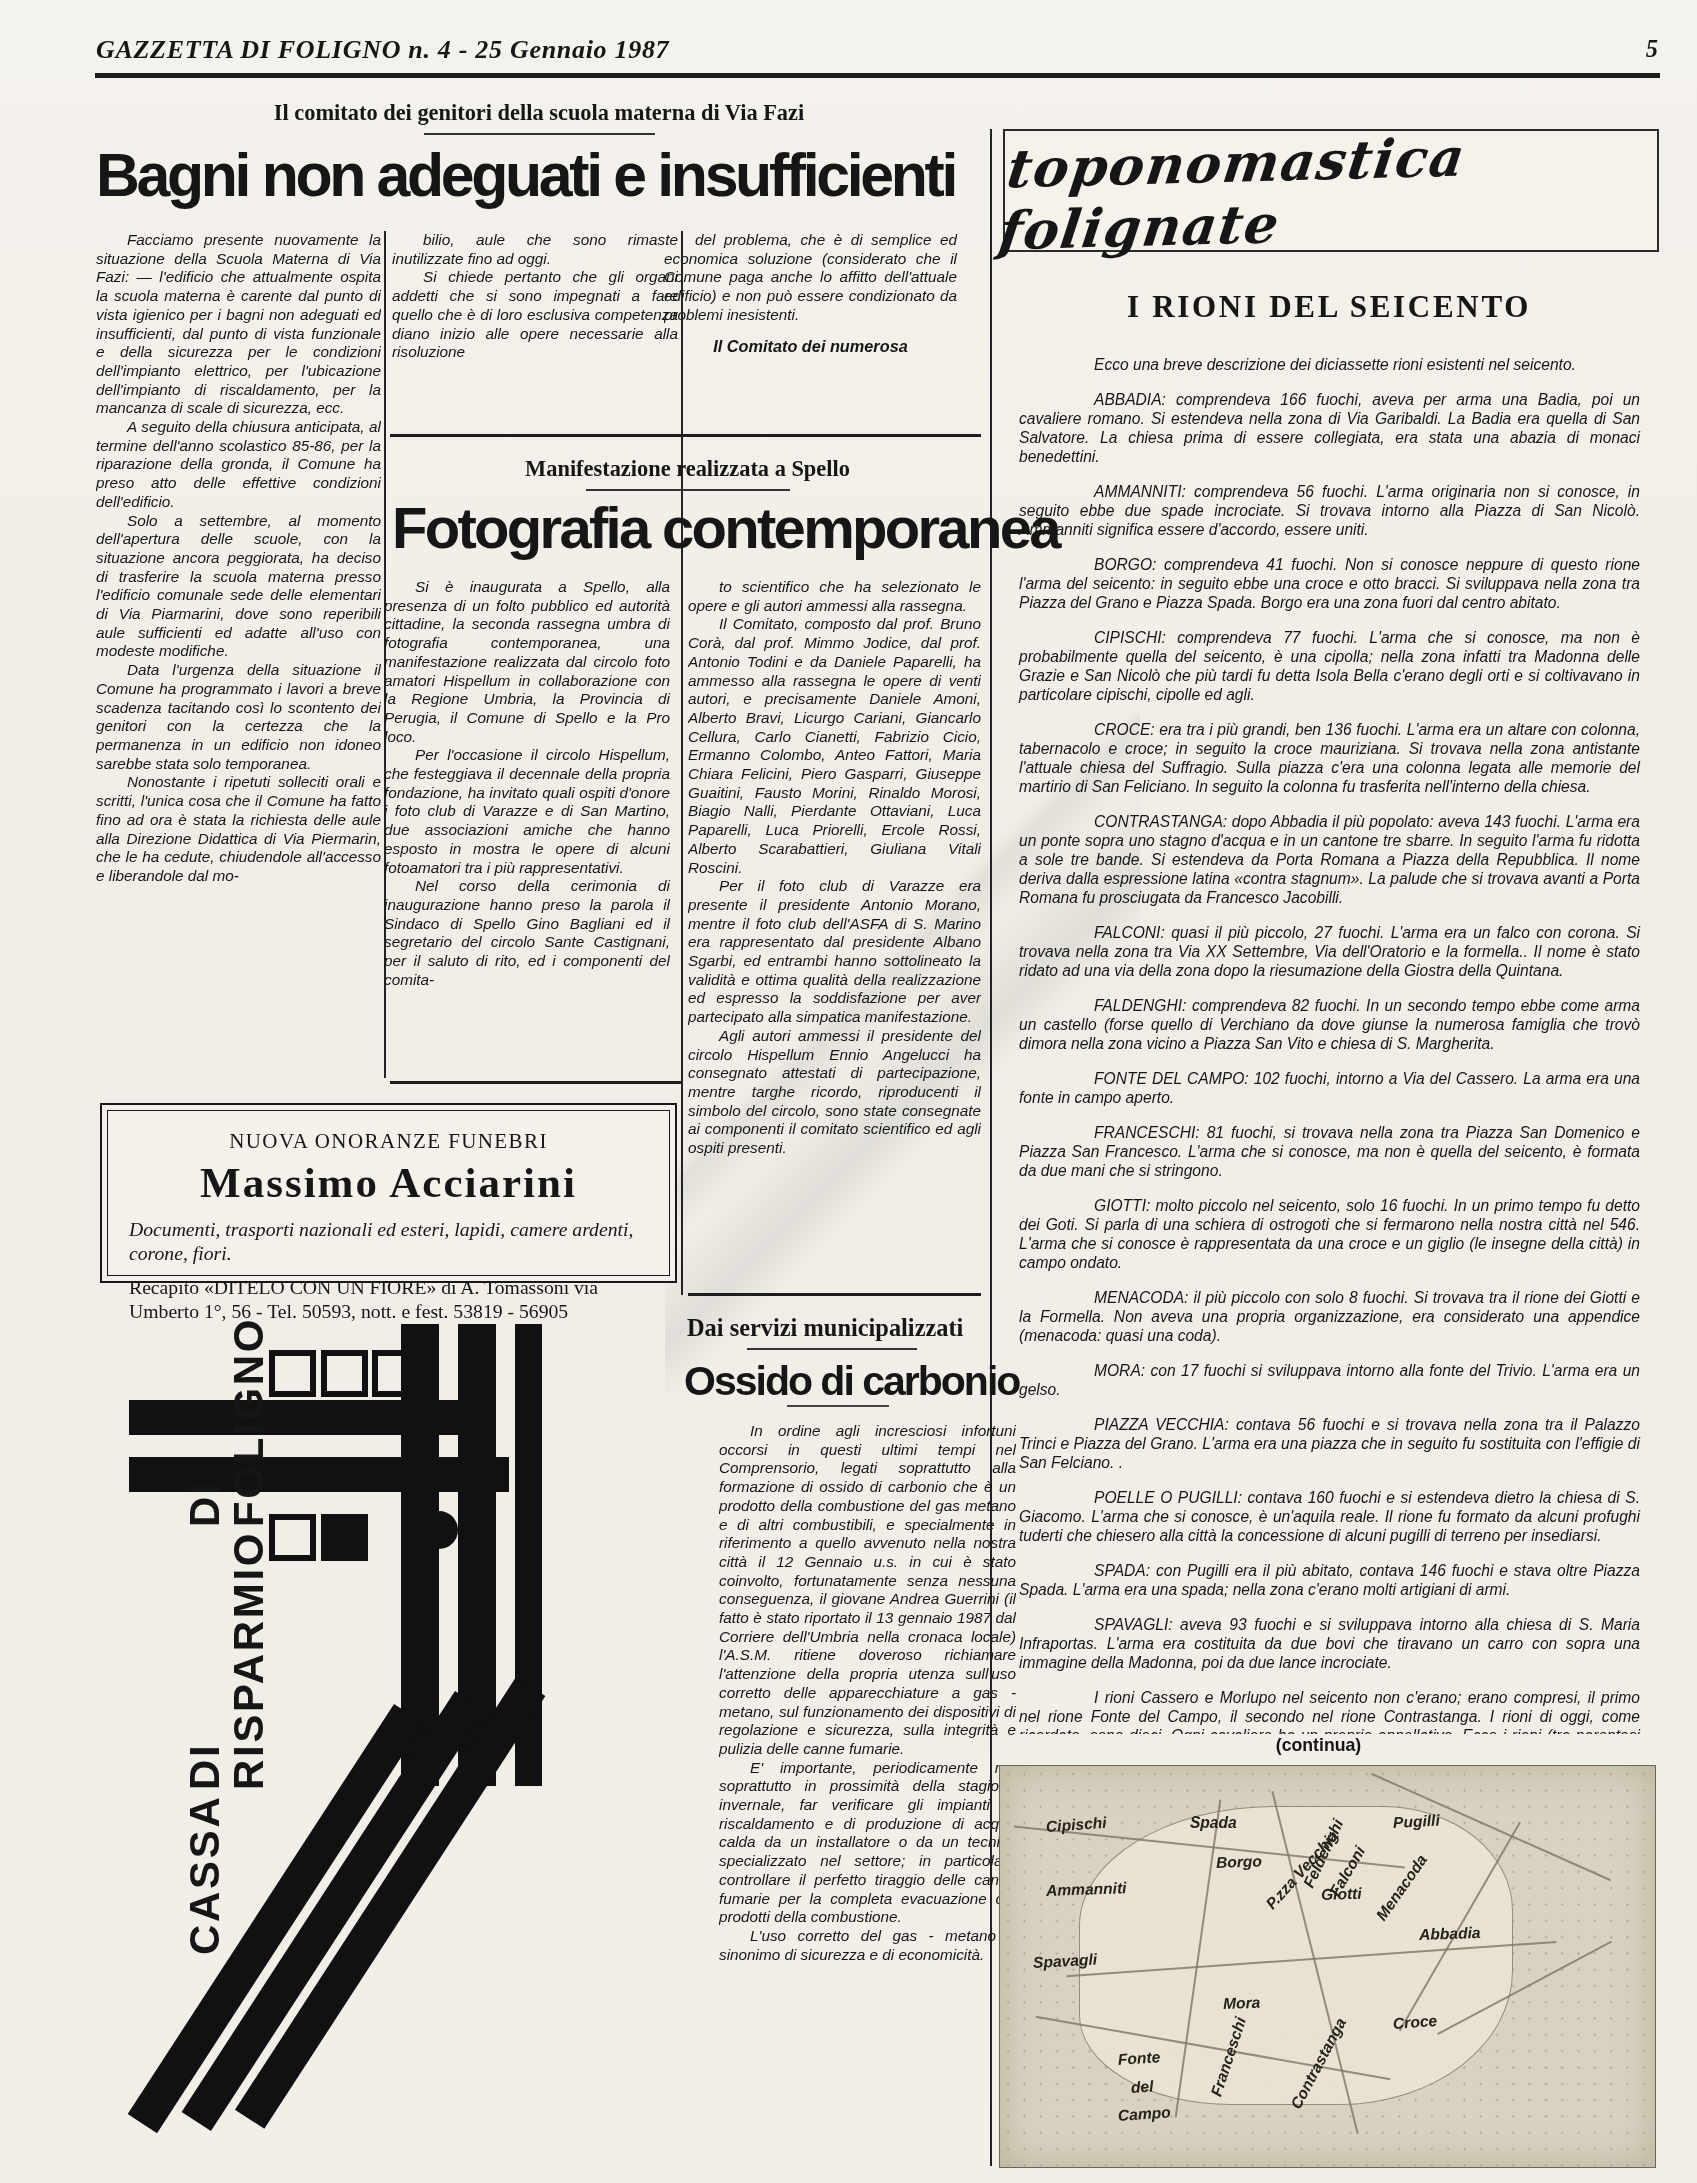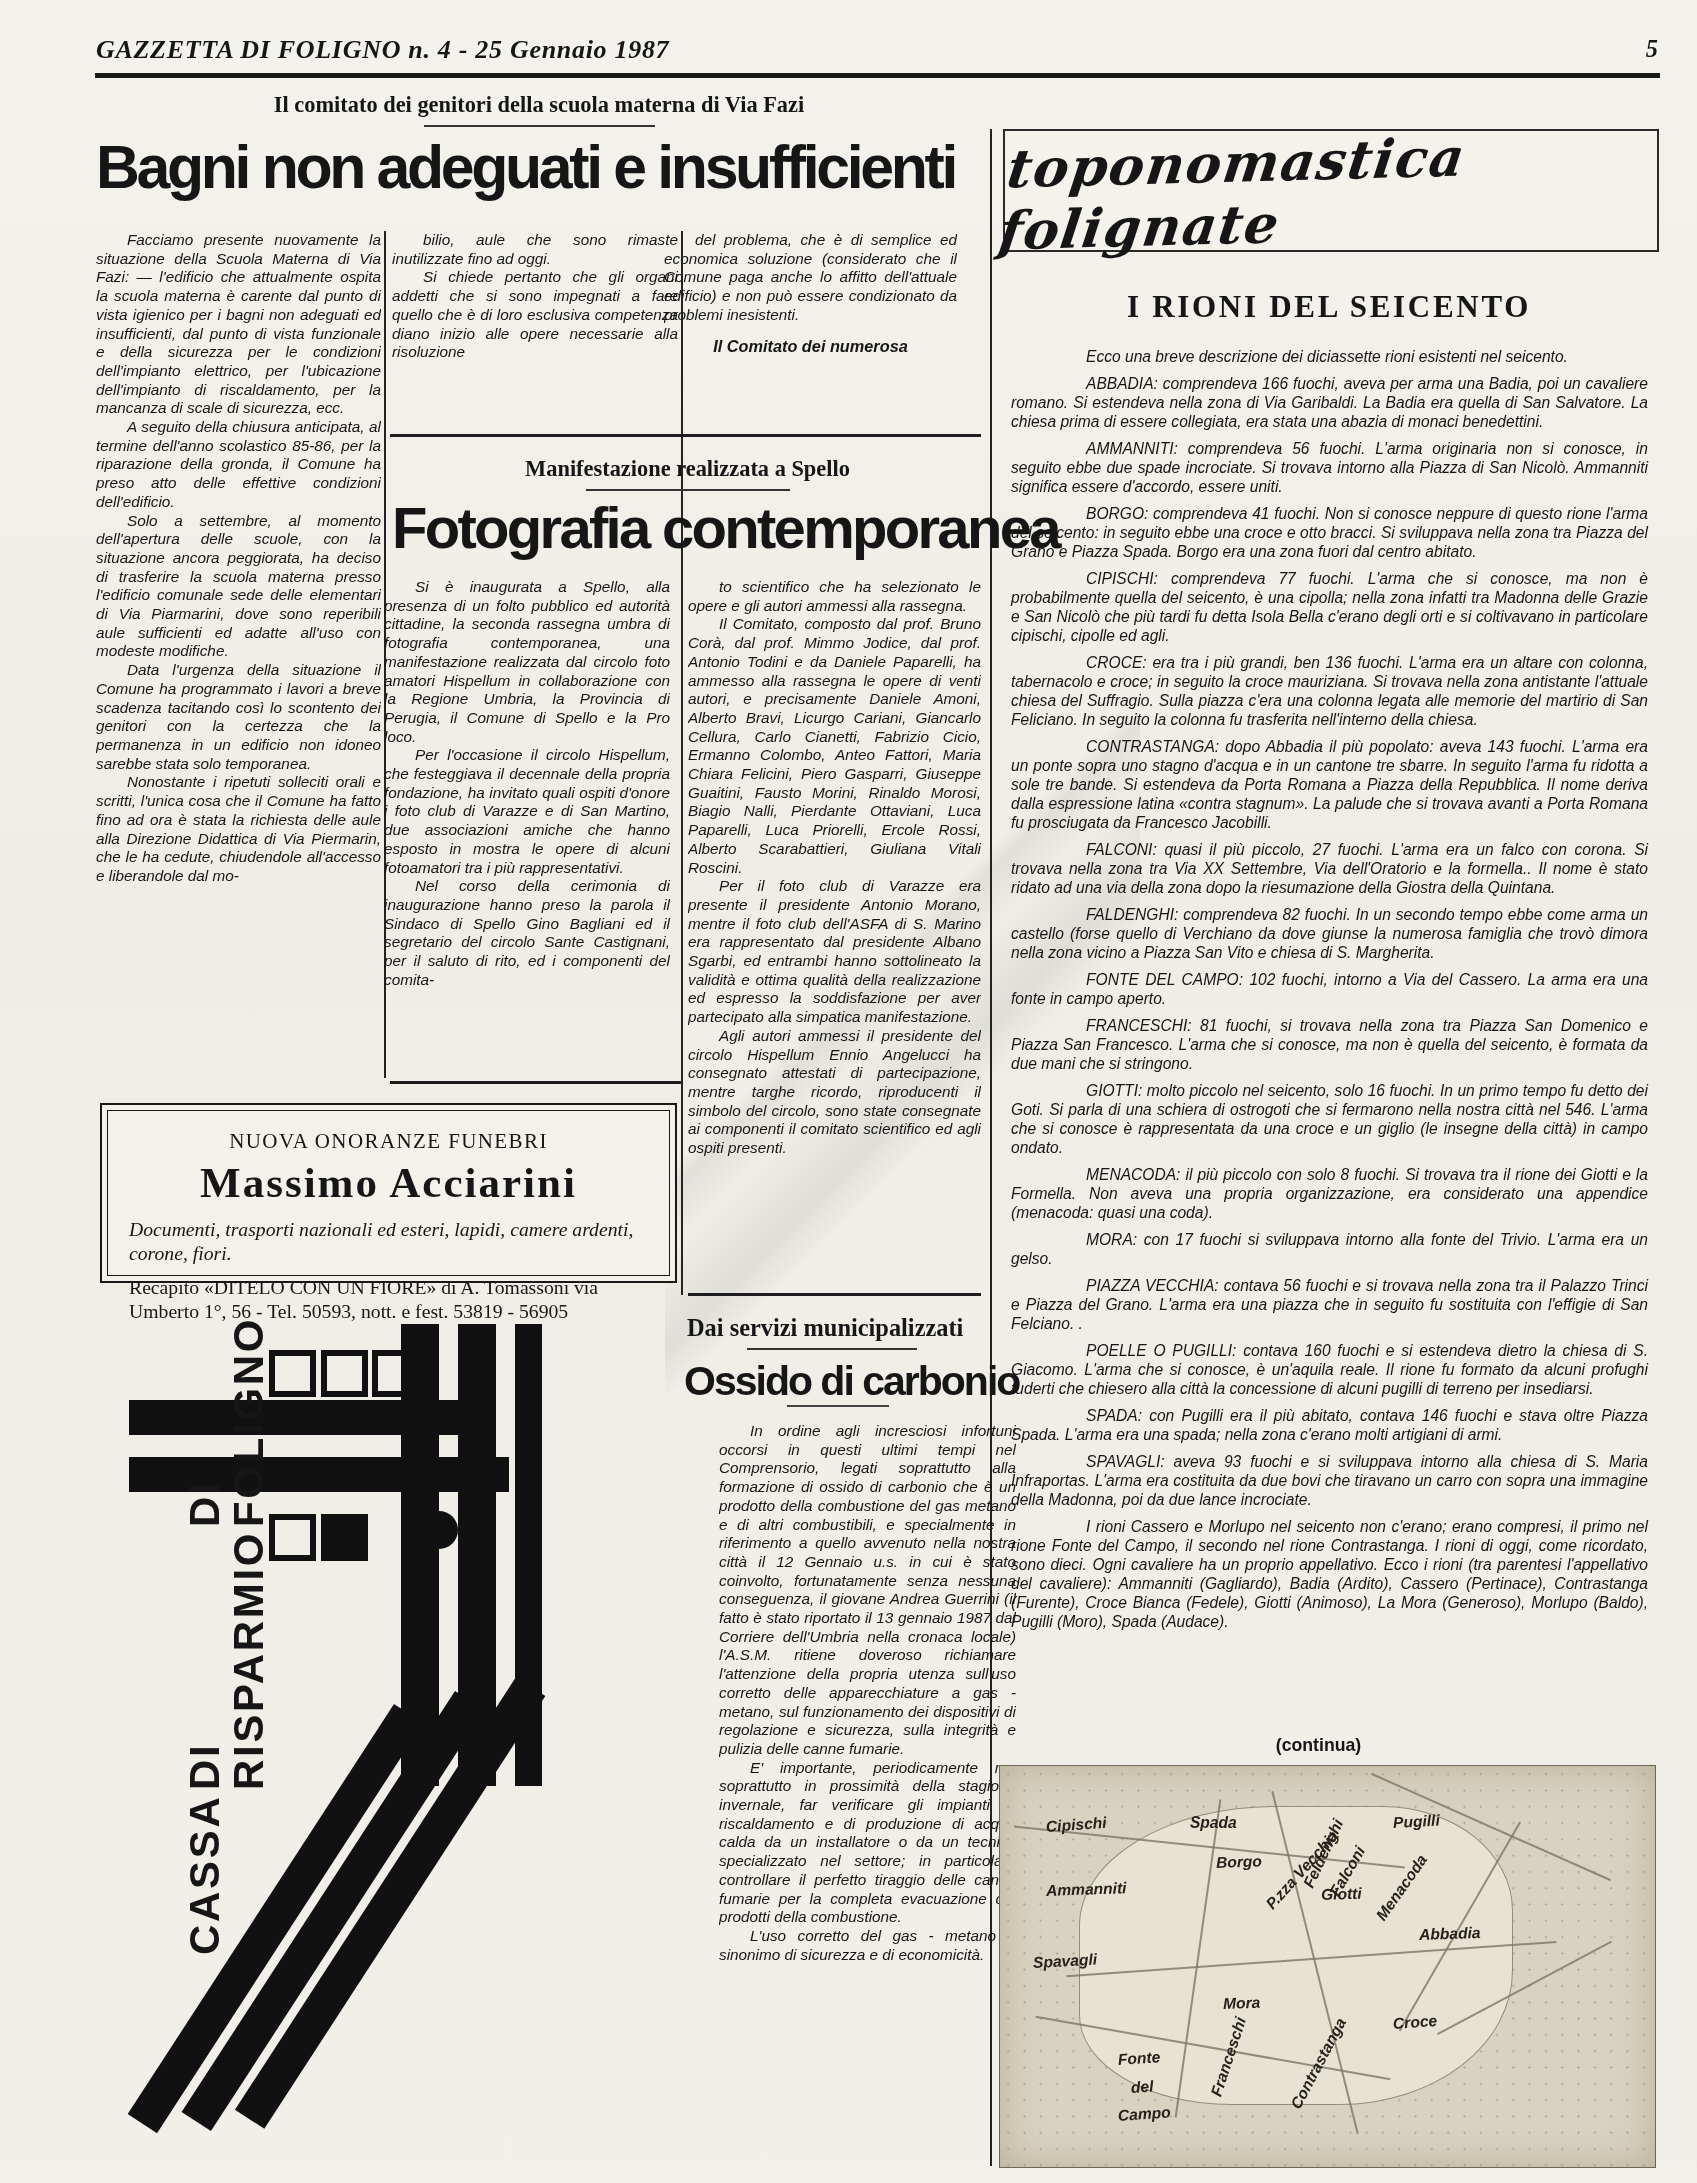--- a/index.html
+++ b/index.html
@@ -26,21 +26,21 @@
   .signature{font-style:italic;font-weight:bold;font-size:16.3px;text-align:center;margin-top:12.2px;}
   
   .topo-box{position:absolute;left:1003px;top:129px;width:652px;height:119px;
     border:2px solid #2a2a2a;display:flex;align-items:center;justify-content:center;background:#f4f2ea;}
   .topo-script{font-family:"DejaVu Serif",serif;font-style:italic;font-weight:bold;font-size:53px;
     transform:skewX(-9deg) rotate(-1.5deg);letter-spacing:1.4px;}
   .rioni-heading{position:absolute;left:1003px;top:289px;width:652px;text-align:center;
     font-family:"Liberation Serif",serif;font-weight:bold;font-size:31px;letter-spacing:2.7px;}
   .rioni-text{position:absolute;left:1003px;top:339px;width:653px;height:1395px;
     font-style:italic;font-size:15.6px;line-height:19px;text-align:justify;overflow:hidden;}
-  .rioni-text p{margin:8px;text-indent:75px;}
+  .rioni-text p{margin:16px;text-indent:75px;}
   .continua{position:absolute;left:1003px;top:1735px;width:631px;text-align:center;
     font-weight:bold;font-size:17.7px;}
   
   .map-box{position:absolute;left:999px;top:1765px;width:655px;height:401px;
     background:#d8d2c1;border:1.4px solid #6b6658;box-shadow:inset 0 0 41px #b8b09a;}
   .map-field{position:absolute;inset:0;background-image:radial-gradient(#97907c 1px,transparent 1.1px);
     background-size:16.3px 16.3px;opacity:.55;}
   .map-core{position:absolute;left:12%;top:10%;width:66%;height:74%;background:#e9e4d4;
     border:0.7px solid #8c8673;border-radius:45% 30% 40% 35%/40% 35% 45% 30%;opacity:.9;}
   .map-road{position:absolute;background:#7d7663;height:2px;opacity:.8;}
@@ -81,21 +81,21 @@
 <body>
 
 <div id="page">
 
   <div class="masthead-title">GAZZETTA DI FOLIGNO n. 4 - 25 Gennaio 1987</div>
   <div class="masthead-page">5</div>
   <div class="masthead-rule"></div>
 
   <div class="blemish"></div>
 
-  <div style="position:absolute;left:96px;top:92px;width:886px;">
+  <div style="position:absolute;left:96px;top:100px;width:886px;">
     <div class="kicker">Il comitato dei genitori della scuola materna di Via Fazi</div>
     <div class="kicker-underline"></div>
     <div class="headline" style="font-size:62px;margin-top:9.5px;transform:scaleX(.98);transform-origin:left;">Bagni non adeguati e insufficienti</div>
   </div>
 
   <div class="bodycol" style="left:96px;top:231px;width:285px;height:815px;">
       <p>Facciamo presente nuovamente la situazione della Scuola Materna di Via Fazi: — l'edificio che attualmente ospita la scuola materna è carente dal punto di vista igienico per i bagni non adeguati ed insufficienti, dal punto di vista funzionale e della sicurezza per le condizioni dell'impianto elettrico, per l'ubicazione dell'impianto di riscaldamento, per la mancanza di scale di sicurezza, ecc.</p>
       <p>A seguito della chiusura anticipata, al termine dell'anno scolastico 85-86, per la riparazione della gronda, il Comune ha preso atto delle effettive condizioni dell'edificio.</p>
       <p>Solo a settembre, al momento dell'apertura delle scuole, con la situazione ancora peggiorata, ha deciso di trasferire la scuola materna presso l'edificio comunale sede delle elementari di Via Piarmarini, dove sono reperibili aule sufficienti ed adatte all'uso con modeste modifiche.</p>
       <p>Data l'urgenza della situazione il Comune ha programmato i lavori a breve scadenza tacitando così lo scontento dei genitori con la certezza che la permanenza in un edificio non idoneo sarebbe stata solo temporanea.</p>

